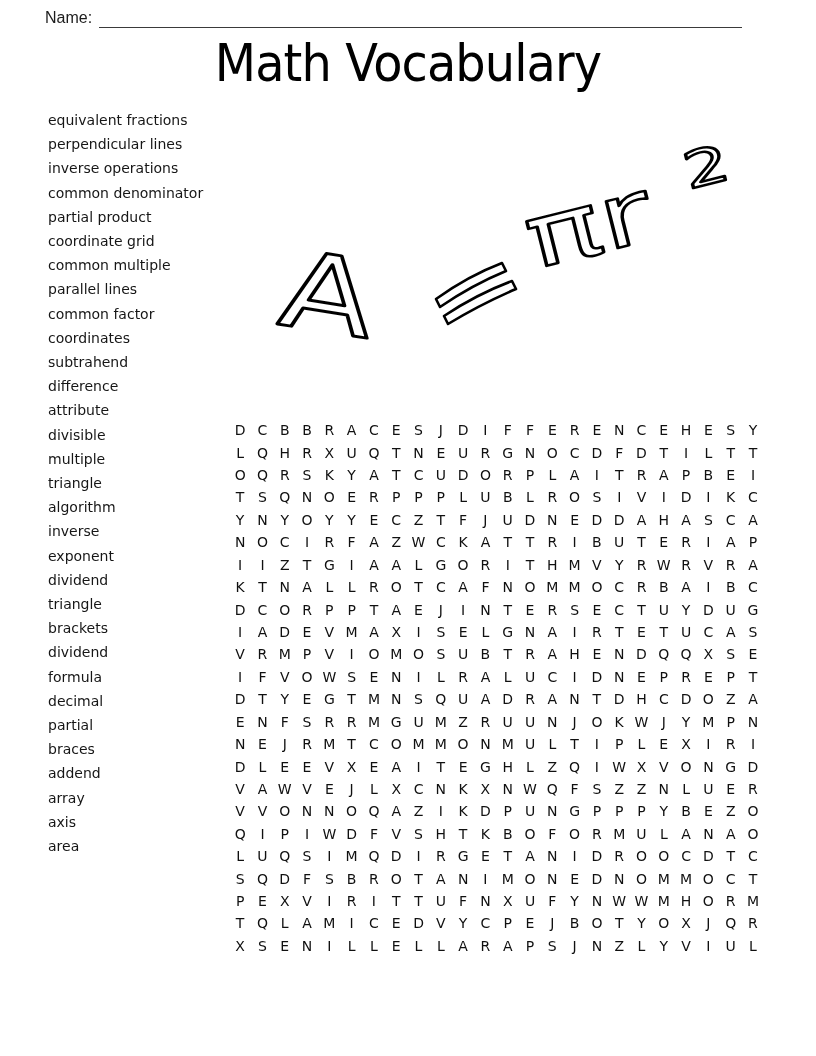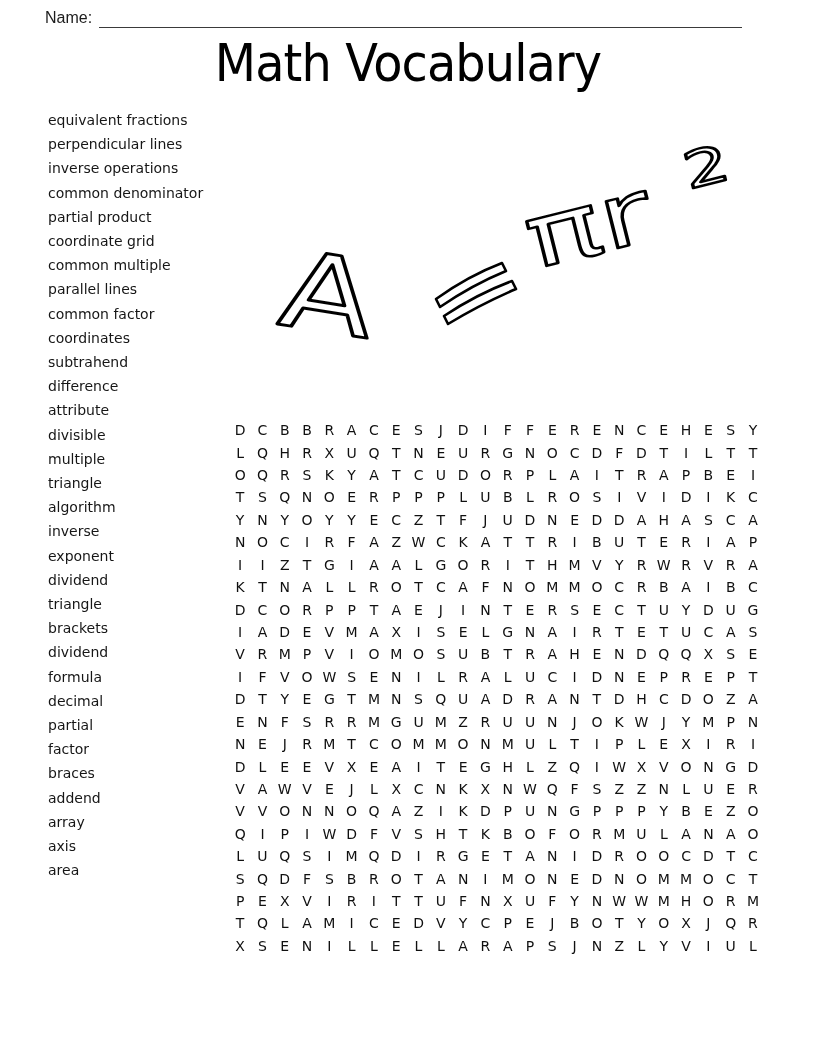--- a/index.html
+++ b/index.html
@@ -71,21 +71,20 @@
       <li>algorithm</li>
       <li>inverse</li>
       <li>exponent</li>
       <li>dividend</li>
       <li>triangle</li>
       <li>brackets</li>
       <li>dividend</li>
       <li>formula</li>
       <li>decimal</li>
       <li>partial</li>
-      <li>factor</li>
       <li>braces</li>
       <li>addend</li>
       <li>array</li>
       <li>axis</li>
       <li>area</li>
     </ul>
 
   <div class="illustration">
     <svg viewBox="0 0 500 180" width="500" height="180" xmlns="http://www.w3.org/2000/svg">
       <g fill="#ffffff" stroke="#000000" stroke-linejoin="round">

